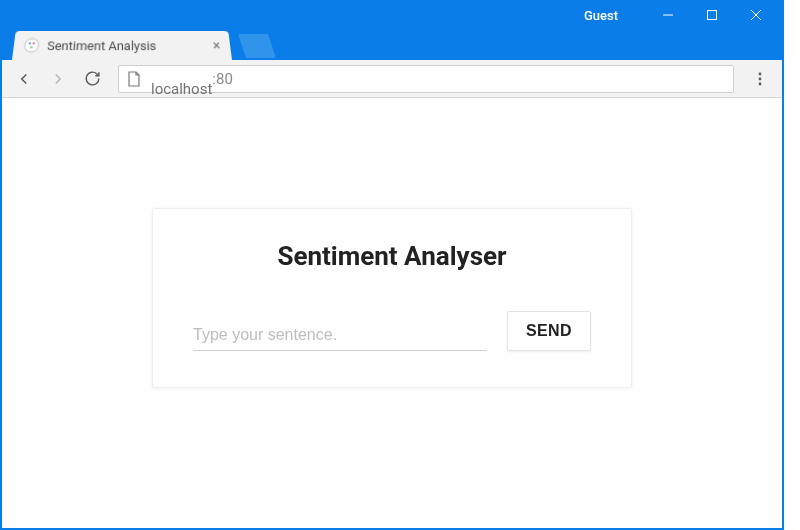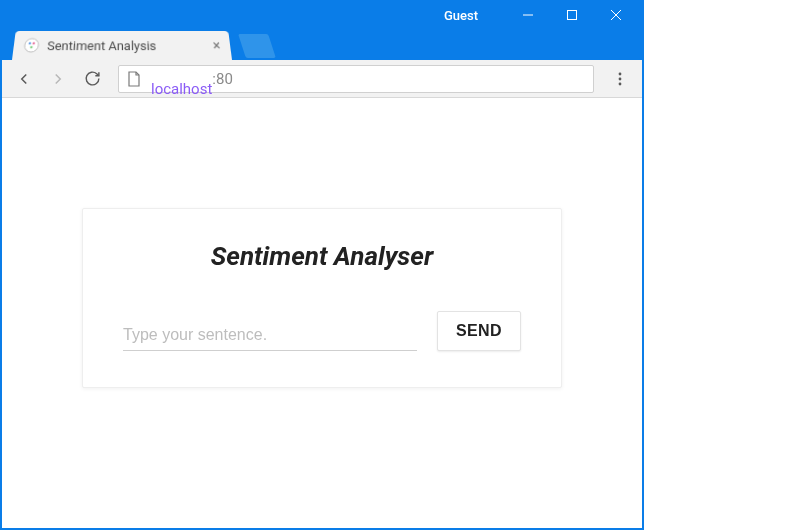--- a/index.html
+++ b/index.html
@@ -4,21 +4,21 @@
   <style>
     * { margin: 0; padding: 0; box-sizing: border-box; }
     body {
       font-family: -apple-system, "Segoe UI", Roboto, Arial, sans-serif;
       width: 800px;
       height: 530px;
       overflow: hidden;
       background: #fff;
     }
     .window {
-      width: 644px;
+      width: 784px;
       height: 530px;
       border: 2px solid #0a7de8;
       display: flex;
       flex-direction: column;
       background: #fff;
     }
     .titlebar {
       height: 26px;
       background: #0a7de8;
       display: flex;
@@ -130,21 +130,21 @@
       font-size: 15px;
       color: #222;
       margin: 0 6px;
     }
     .omnibox .page-icon {
       color: #7a7a7a;
       margin-right: 10px;
       display: flex;
       align-items: center;
     }
-    .omnibox .url-host { color: #8b5cf6; margin-top: 20px; }
+    .omnibox .url-host { color: #737373; margin-top: 20px; }
     .omnibox .url-port { color: #8a8a8a; }
     .menu-dots {
       width: 28px; height: 28px;
       display: flex; align-items: center; justify-content: center;
       color: #5a5a5a;
       cursor: pointer;
     }
     .content {
       flex: 1;
       background: #fff;
@@ -160,21 +160,20 @@
       box-shadow: 0 1px 4px rgba(0,0,0,0.06);
       padding: 32px 40px 36px;
       margin-top: -30px;
     }
     .card h1 {
       font-size: 26px;
       font-weight: 700;
       color: #222;
       text-align: center;
       margin-bottom: 40px;
-      font-style: italic;
     }
     .form-row {
       display: flex;
       align-items: flex-end;
       gap: 20px;
     }
     .textfield {
       flex: 1;
       border: none;
       border-bottom: 1px solid #cfcfcf;

